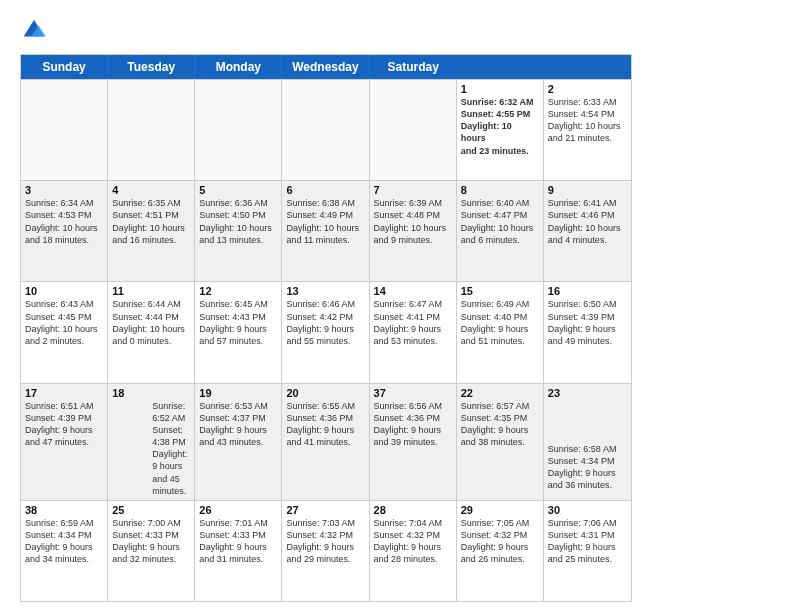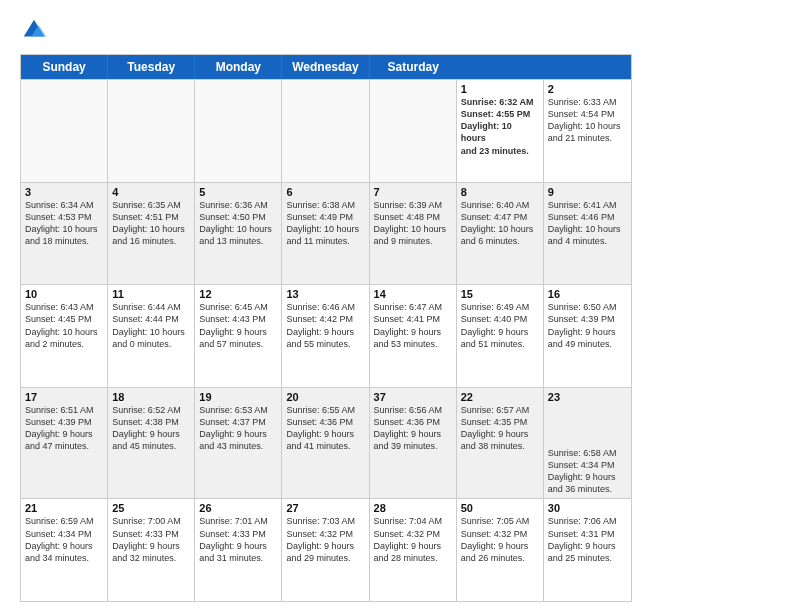--- a/index.html
+++ b/index.html
@@ -271,21 +271,21 @@
         <div class="cal-row">
           <div class="cal-cell shaded">
             <span class="day-num">17</span>
             <div class="cell-text" style="white-space: pre-line;">Sunrise: 6:51 AM
 Sunset: 4:39 PM
 Daylight: 9 hours
 and 47 minutes.</div>
           </div>
           <div class="cal-cell shaded">
             <span class="day-num">18</span>
-            <div class="cell-text" style="white-space: pre-line;">Sunrise: 6:52 AM
+            <div class="cell-text" style="white-space: pre-line; margin-left: 40px;">Sunrise: 6:52 AM
 Sunset: 4:38 PM
 Daylight: 9 hours
 and 45 minutes.</div>
           </div>
           <div class="cal-cell shaded">
             <span class="day-num">19</span>
             <div class="cell-text" style="white-space: pre-line;">Sunrise: 6:53 AM
 Sunset: 4:37 PM
 Daylight: 9 hours
 and 43 minutes.</div>
@@ -314,21 +314,21 @@
           <div class="cal-cell shaded">
             <span class="day-num">23</span>
             <div class="cell-text" style="white-space: pre-line; margin-top: 44px;">Sunrise: 6:58 AM
 Sunset: 4:34 PM
 Daylight: 9 hours
 and 36 minutes.</div>
           </div>
         </div>
         <div class="cal-row">
           <div class="cal-cell">
-            <span class="day-num">21</span>
+            <span class="day-num">38</span>
             <div class="cell-text" style="white-space: pre-line;">Sunrise: 6:59 AM
 Sunset: 4:34 PM
 Daylight: 9 hours
 and 34 minutes.</div>
           </div>
           <div class="cal-cell">
             <span class="day-num">25</span>
             <div class="cell-text" style="white-space: pre-line;">Sunrise: 7:00 AM
 Sunset: 4:33 PM
 Daylight: 9 hours
@@ -349,21 +349,21 @@
 and 29 minutes.</div>
           </div>
           <div class="cal-cell">
             <span class="day-num">28</span>
             <div class="cell-text" style="white-space: pre-line;">Sunrise: 7:04 AM
 Sunset: 4:32 PM
 Daylight: 9 hours
 and 28 minutes.</div>
           </div>
           <div class="cal-cell">
-            <span class="day-num">50</span>
+            <span class="day-num">29</span>
             <div class="cell-text" style="white-space: pre-line;">Sunrise: 7:05 AM
 Sunset: 4:32 PM
 Daylight: 9 hours
 and 26 minutes.</div>
           </div>
           <div class="cal-cell">
             <span class="day-num">30</span>
             <div class="cell-text" style="white-space: pre-line;">Sunrise: 7:06 AM
 Sunset: 4:31 PM
 Daylight: 9 hours

